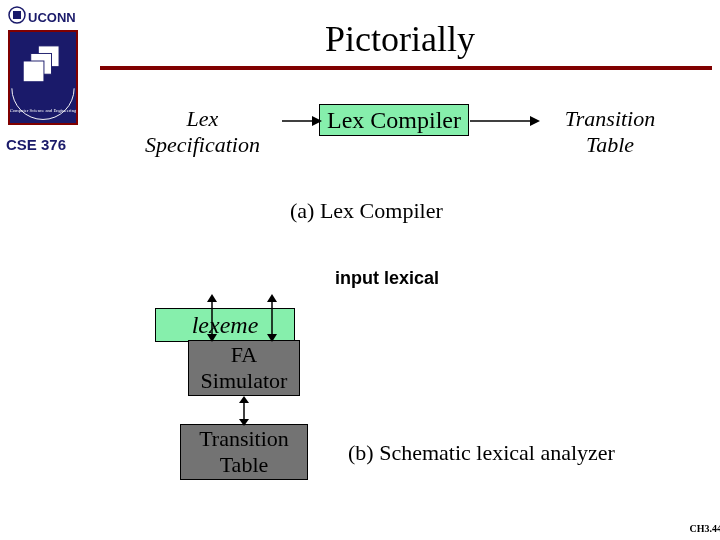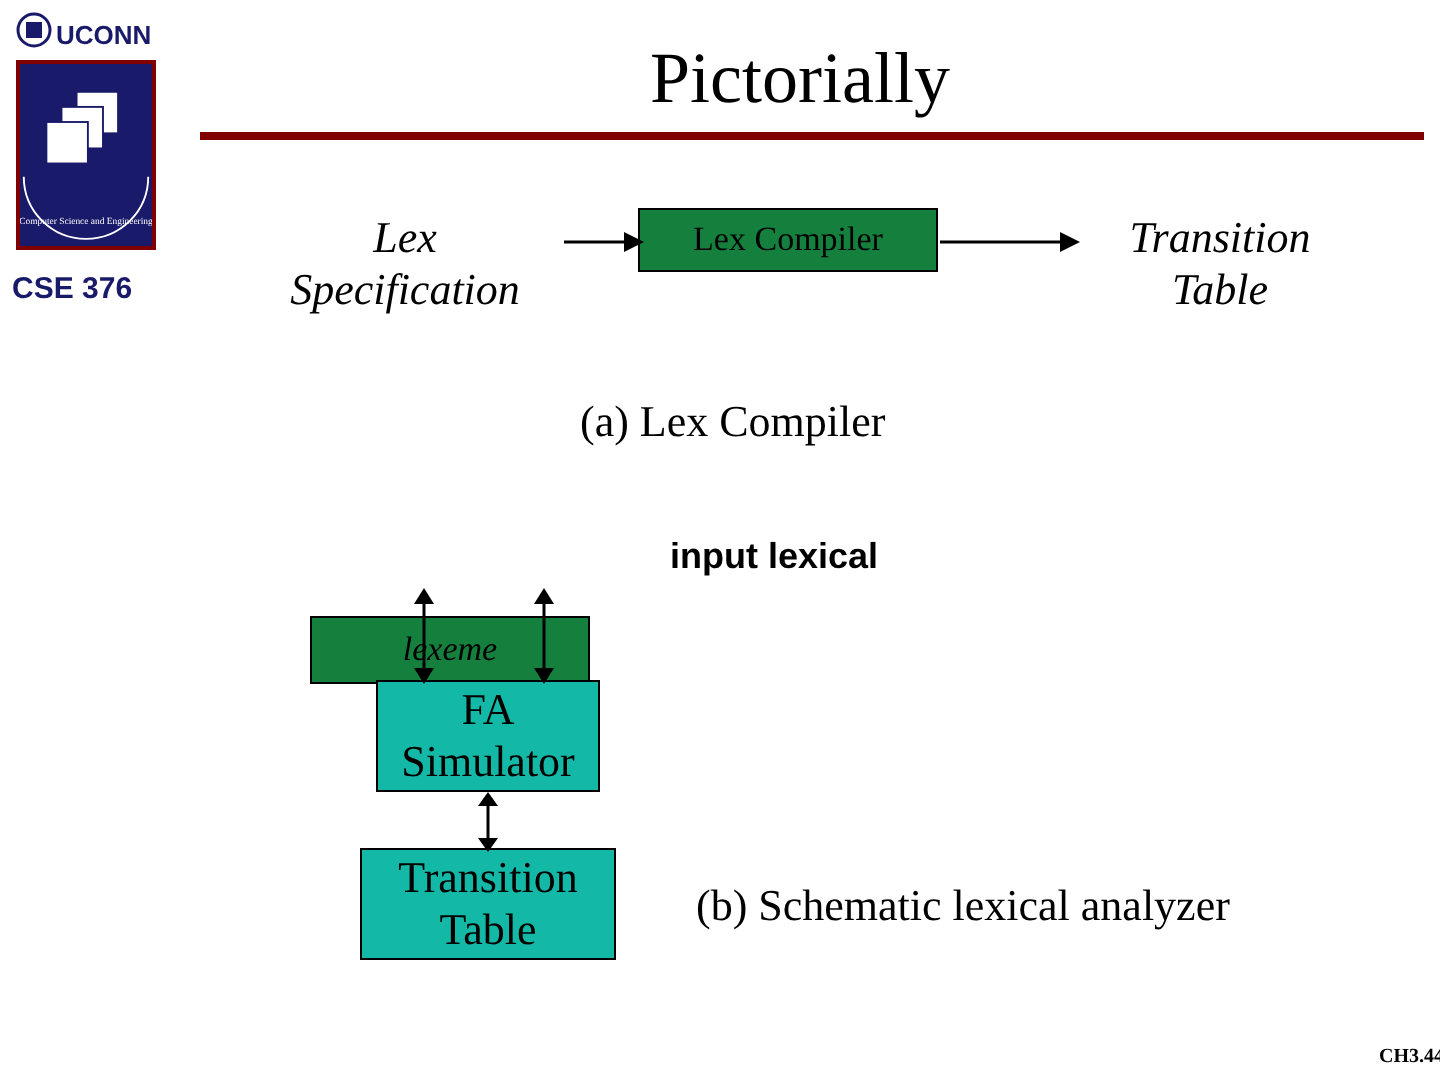--- a/index.html
+++ b/index.html
@@ -73,36 +73,36 @@
     content: "";
     position: absolute;
     left: 4px; top: 4px;
     width: 100%; height: 100%;
     background: #777;
     z-index: -1;
   }
   .shadow-box .inner {
     position: relative;
     width: 100%; height: 100%;
-    background: #14b8a6;
+    background: #737373;
     display: flex;
     align-items: center;
     justify-content: center;
     text-align: center;
     padding: 2px 4px;
     box-sizing: border-box;
     font-size: 22px;
   }
   .boxlabel {
     display: flex;
     align-items: center;
     justify-content: center;
     height: 100%; width: 100%;
-    font-size: 17px;
-    background: #15803d;
+    font-size: 24px;
+    background: #86efac;
   }
   .caption {
     position: absolute;
     font-size: 22px;
   }
   .input-buffer {
     position: absolute;
     font-size: 18px;
     font-family: Arial, sans-serif;
     font-weight: bold;

